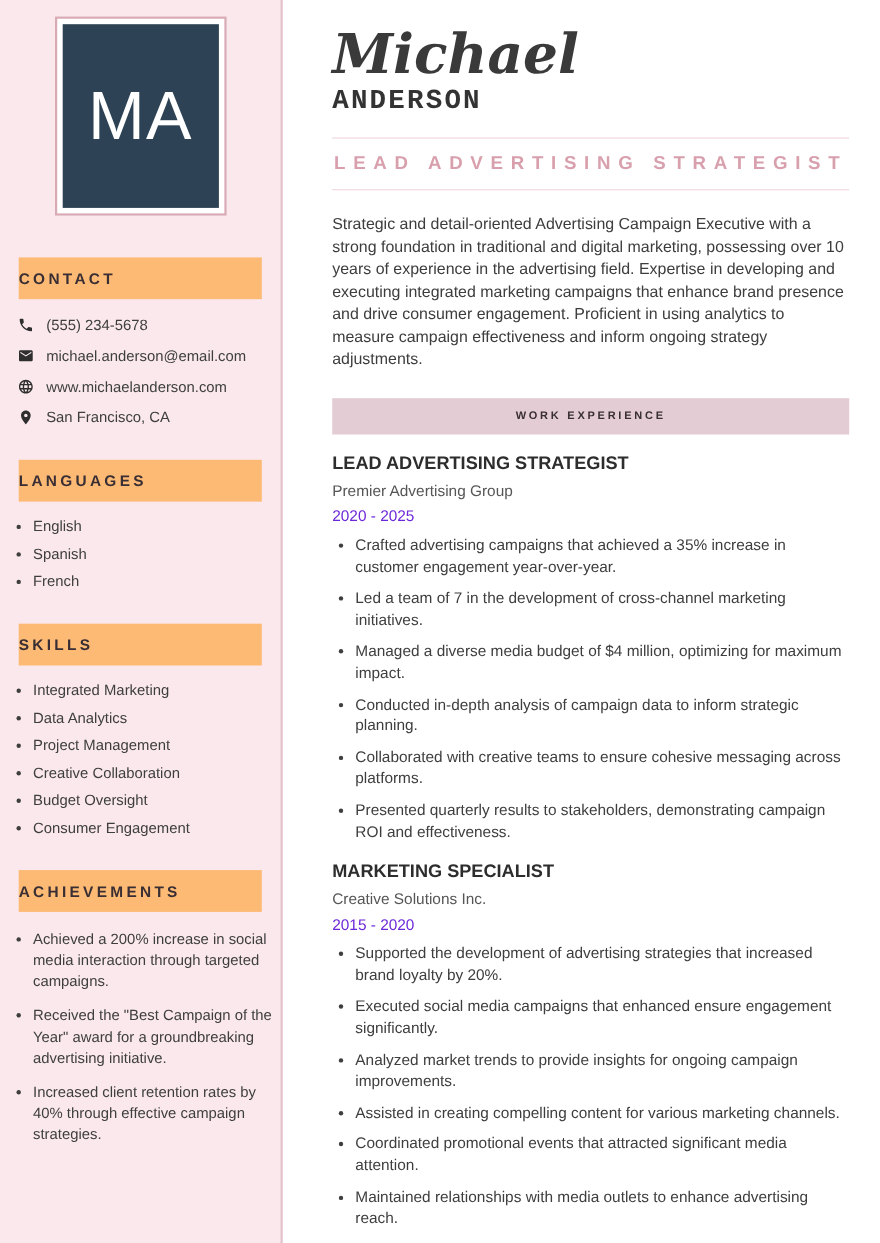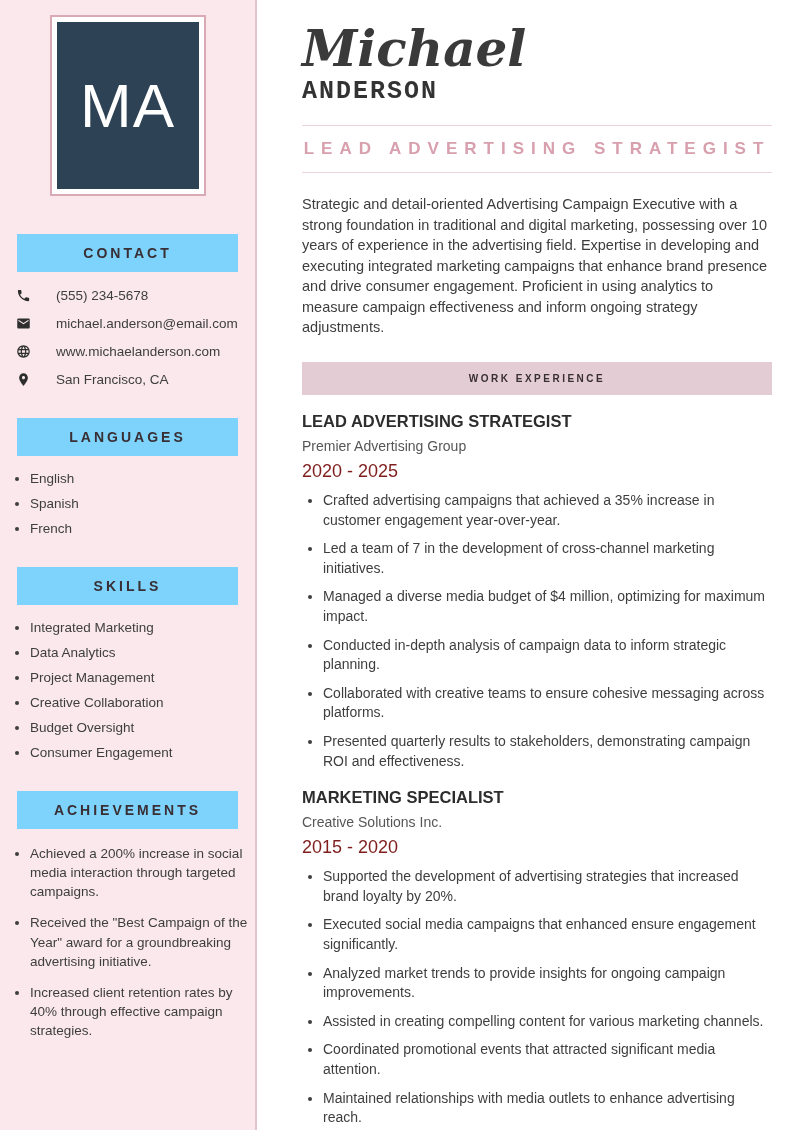--- a/index.html
+++ b/index.html
@@ -29,32 +29,32 @@
   }
   .photo-inner {
     width: 100%; height: 100%;
     background: #2d4254;
     color: #ffffff;
     display: flex; align-items: center; justify-content: center;
     font-size: 62px; font-weight: 500; letter-spacing: 1px;
   }
   .side-heading {
     margin: 0 17px;
-    background: #7dd3fc;
-    text-align: center;
+    background: #fdba74;
+    text-align: left;
     padding: 11px 0;
     font-size: 14px; font-weight: bold;
     letter-spacing: 3px;
     color: #382e33;
   }
   .side-section { margin-top: 31px; }
   .side-section.first { margin-top: 38px; }
   .contact-list { padding: 16px 16px 0 16px; }
   .contact-row {
-    display: flex; align-items: center; gap: 25px;
+    display: flex; align-items: center; gap: 11px;
     margin-bottom: 13px;
     font-size: 13.5px; color: #3e3e3e;
   }
   .contact-row svg { flex: 0 0 auto; display: block; }
   .side-list {
     margin: 15px 0 0 0;
     padding-left: 30px;
     list-style: disc;
     font-size: 13.5px; color: #3e3e3e;
   }
@@ -101,21 +101,21 @@
     background: #e3ccd4;
     text-align: center;
     padding: 11px 0;
     font-size: 10px; font-weight: bold;
     letter-spacing: 2.5px;
     color: #382e33;
   }
   .job { margin-top: 17px; }
   .job-title { font-size: 16.5px; font-weight: bold; color: #2d2d2d; }
   .job-company { margin-top: 7px; font-size: 14px; color: #565656; }
-  .job-dates { margin-top: 7px; font-size: 18px; color: #7f1d1d; }
+  .job-dates { margin-top: 7px; font-size: 14px; color: #6d28d9; }
   .job-bullets {
     margin-top: 5px;
     padding-left: 21px;
     list-style: disc;
     font-size: 14px; color: #3e3e3e;
   }
   .job-bullets li { margin-top: 9px; line-height: 1.4; }
 </style>
 </head>
 <body>

